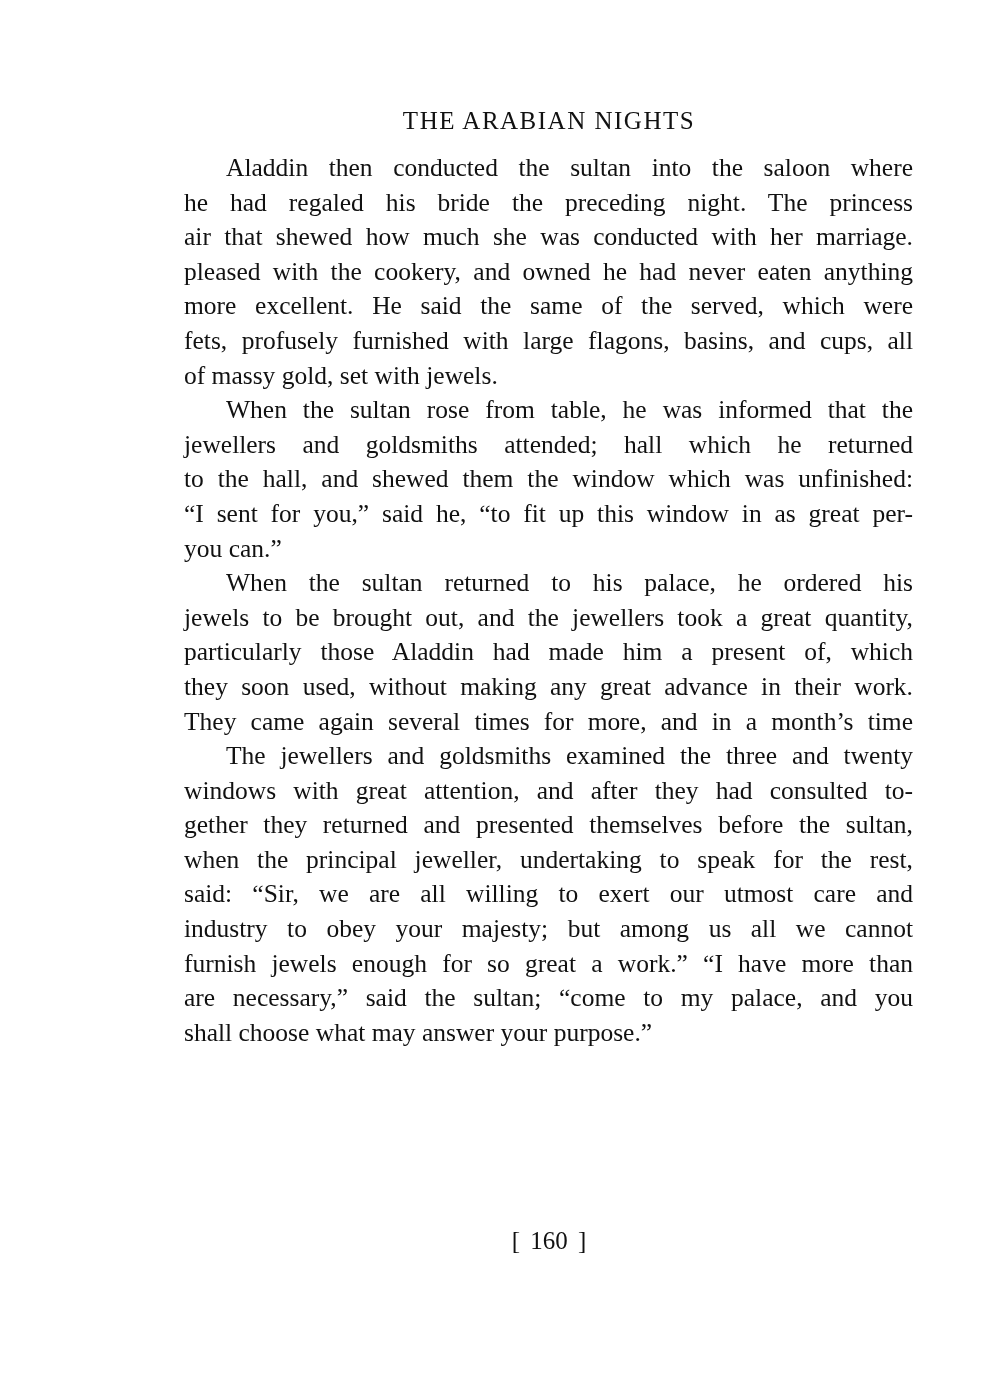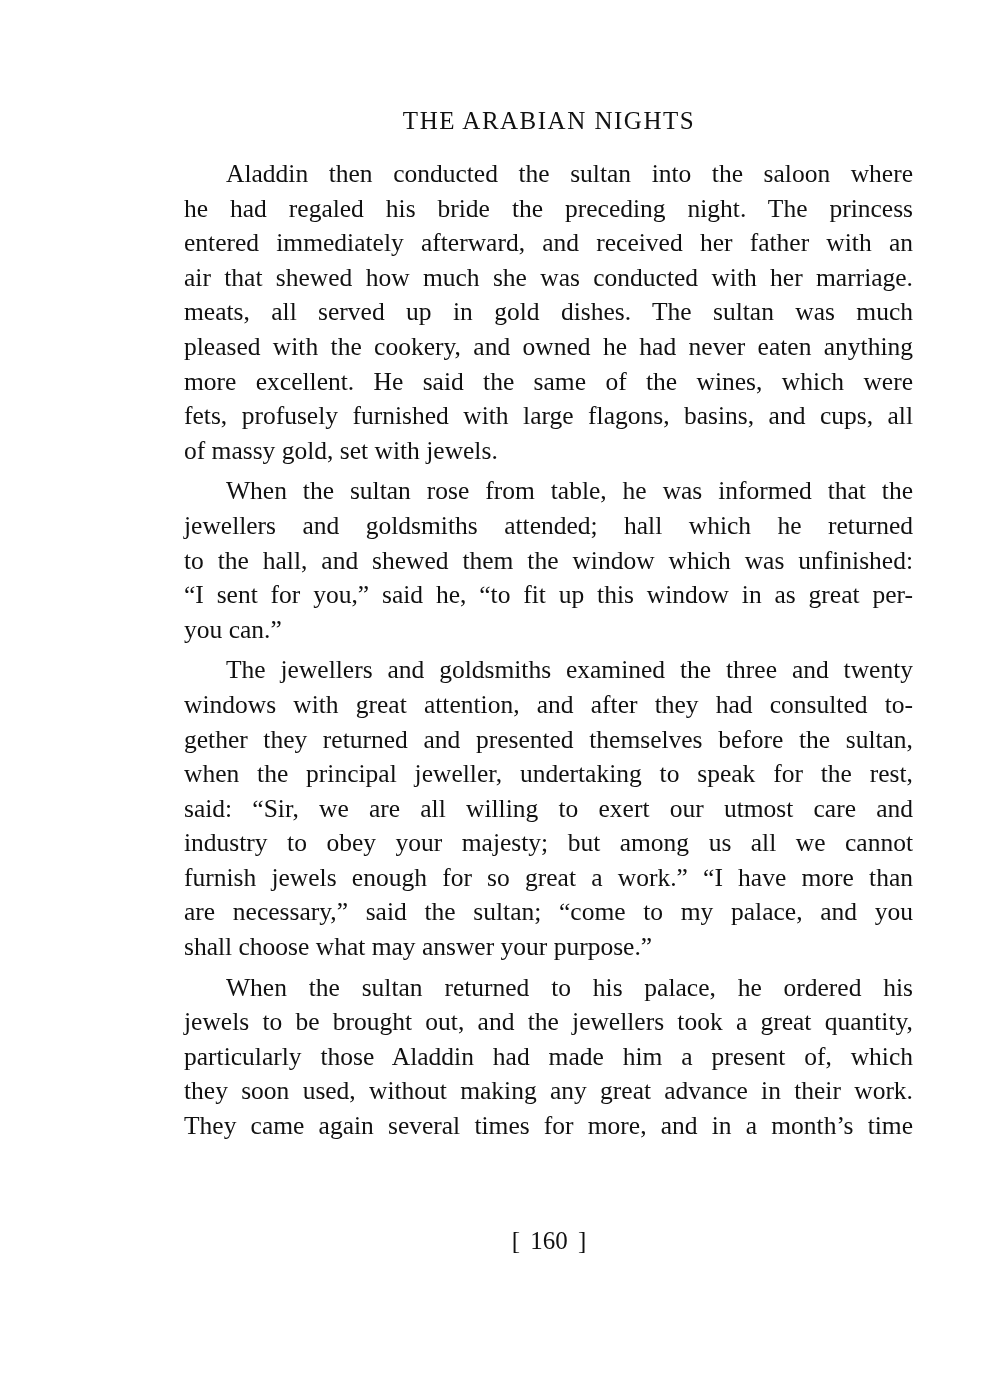--- a/index.html
+++ b/index.html
@@ -43,21 +43,20 @@
       display: block;
       height: 34.6px;
       line-height: 34.6px;
       font-size: 25.5px;
       white-space: nowrap;
       text-align: justify;
       text-align-last: justify;
     }
     .line.indent {
       padding-left: 42px;
-      margin-top: 6px;
     }
     .line.last {
       text-align-last: left;
     }
     .folio {
       position: absolute;
       top: 1225px;
       left: 0;
       width: 1098px;
       text-align: center;
@@ -70,52 +69,50 @@
 <body>
 
 <div class="page">
   <div class="running-head">THE ARABIAN NIGHTS</div>
 
   <div class="body-text">
 
     <div>
       <span class="line indent">Aladdin then conducted the sultan into the saloon where</span>
       <span class="line">he had regaled his bride the preceding night.  The princess</span>
-      <span class="line">entered immediately afterward, and received her father with an</span>
       <span class="line">air that shewed how much she was conducted with her marriage.</span>
-      <span class="line">meats, all served up in gold dishes.  The sultan was much</span>
       <span class="line">pleased with the cookery, and owned he had never eaten anything</span>
-      <span class="line">more excellent.  He said the same of the wines, which were</span>
+      <span class="line">more excellent.  He said the same of the served, which were</span>
       <span class="line">fets, profusely furnished with large flagons, basins, and cups, all</span>
       <span class="line last">of massy gold, set with jewels.</span>
     </div>
 
     <div>
       <span class="line indent">When the sultan rose from table, he was informed that the</span>
       <span class="line">jewellers and goldsmiths attended; hall which he returned</span>
       <span class="line">to the hall, and shewed them the window which was unfinished:</span>
       <span class="line">“I sent for you,” said he, “to fit up this window in as great per-</span>
       <span class="line last">you can.”</span>
     </div>
 
     <div>
+      <span class="line indent">When the sultan returned to his palace, he ordered his</span>
+      <span class="line">jewels to be brought out, and the jewellers took a great quantity,</span>
+      <span class="line">particularly those Aladdin had made him a present of, which</span>
+      <span class="line">they soon used, without making any great advance in their work.</span>
+      <span class="line">They came again several times for more, and in a month’s time</span>
+    </div>
+
+    <div>
       <span class="line indent">The jewellers and goldsmiths examined the three and twenty</span>
       <span class="line">windows with great attention, and after they had consulted to-</span>
       <span class="line">gether they returned and presented themselves before the sultan,</span>
       <span class="line">when the principal jeweller, undertaking to speak for the rest,</span>
       <span class="line">said: “Sir, we are all willing to exert our utmost care and</span>
       <span class="line">industry to obey your majesty; but among us all we cannot</span>
       <span class="line">furnish jewels enough for so great a work.”  “I have more than</span>
       <span class="line">are necessary,” said the sultan; “come to my palace, and you</span>
       <span class="line last">shall choose what may answer your purpose.”</span>
     </div>
-
-    <div>
-      <span class="line indent">When the sultan returned to his palace, he ordered his</span>
-      <span class="line">jewels to be brought out, and the jewellers took a great quantity,</span>
-      <span class="line">particularly those Aladdin had made him a present of, which</span>
-      <span class="line">they soon used, without making any great advance in their work.</span>
-      <span class="line">They came again several times for more, and in a month’s time</span>
-    </div>
   </div>
 
   <div class="folio">[ 160 ]</div>
 </div>
 
 </body></html>

